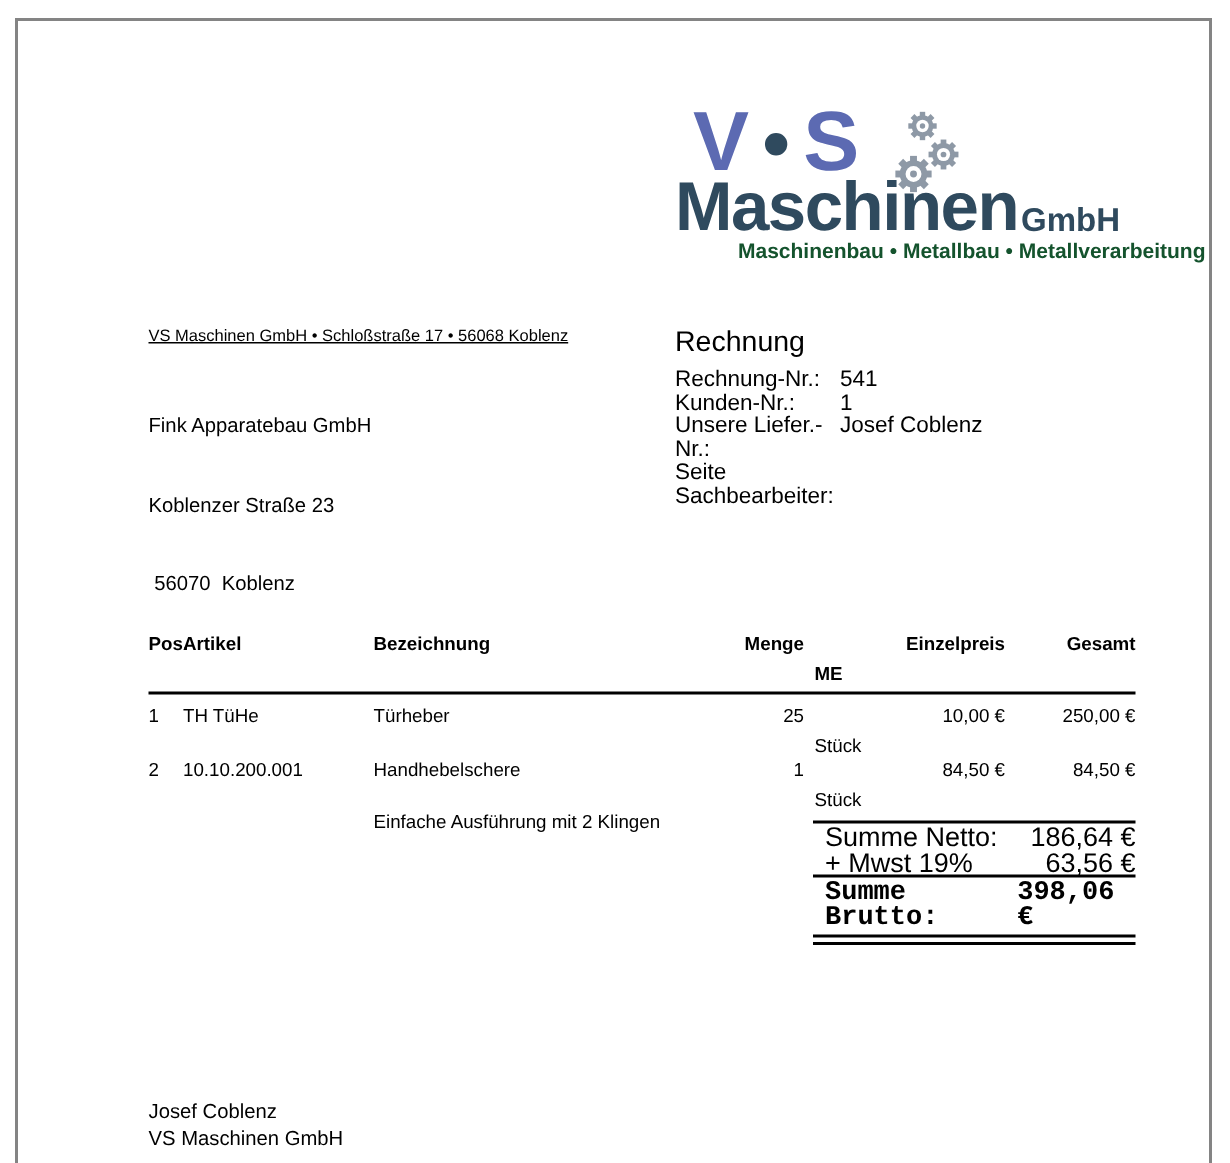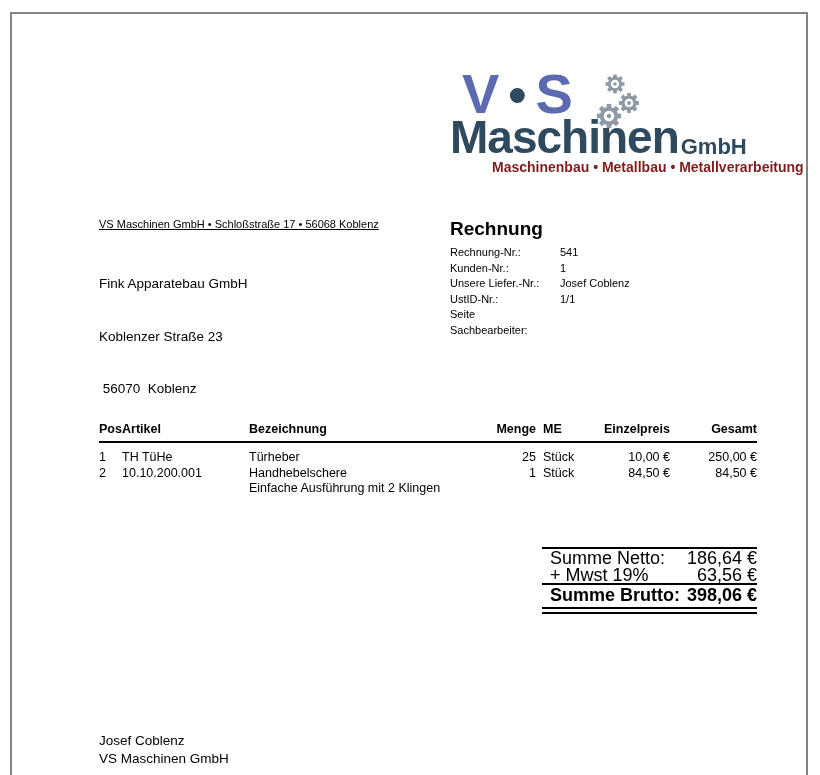--- a/index.html
+++ b/index.html
@@ -20,42 +20,42 @@
   }
   
   .logo { position: absolute; left: 438px; top: 46px; width: 330px; height: 130px; }
   .logo-row1 { position: absolute; left: 12px; top: 6px; display: flex; align-items: baseline; }
   .logo-initial { font-size: 56px; font-weight: bold; line-height: 1; color: #5c6ab2; }
   .logo-sep { font-size: 52px; font-weight: bold; line-height: 1; color: #2f4a5e; margin: 0 9px; }
   .gears { position: absolute; left: 140px; top: 2px; }
   .logo-row2 { position: absolute; left: 0; top: 54px; display: flex; align-items: flex-end; white-space: nowrap; }
   .logo-company { font-size: 46px; font-weight: bold; line-height: 1; color: #2f4a5e; letter-spacing: -1px; }
   .logo-suffix { font-size: 22px; font-weight: bold; color: #2f4a5e; margin-left: 2px; }
-  .logo-tagline { position: absolute; left: 1px; top: 99px; font-size: 14px; font-weight: bold; color: #7f1d1d; white-space: nowrap; padding-left: 41px; }
+  .logo-tagline { position: absolute; left: 1px; top: 99px; font-size: 14px; font-weight: bold; color: #14532d; white-space: nowrap; padding-left: 41px; }
   
   .sender-line { position: absolute; left: 87px; top: 204px; font-size: 11px; text-decoration: underline; white-space: nowrap; }
   .recipient { position: absolute; left: 87px; top: 226px; font-size: 13.5px; line-height: 17.5px; white-space: pre; }
   
   .info { position: absolute; left: 438px; top: 204px; width: 300px; }
-  .info-title { font-size: 19px; font-weight: bold; line-height: 21px; margin-bottom: 6px; }
-  .info-row { display: grid; grid-template-columns: 110px auto; font-size: 11px; line-height: 15.6px; }
+  .info-title { font-size: 19px; font-weight: normal; line-height: 21px; margin-bottom: 6px; }
+  .info-row { display: grid; grid-template-columns: 110px auto; font-size: 15px; line-height: 15.6px; }
   
   .items { position: absolute; left: 87px; top: 408px; width: 658px; }
   .tgrid { display: grid; grid-template-columns: 23px 127px 213px 74px 60px 74px 87px; font-size: 12.5px; }
   .thead { font-weight: bold; border-bottom: 2px solid #000; padding-bottom: 4px; line-height: 15px; }
   .tbody { margin-top: 7px; line-height: 15.6px; }
   .c { white-space: nowrap; }
   .r { text-align: right; }
-  .me { padding-left: 7px; }
+  .me { padding-left: 7px; margin-top: 20px; }
   .subdesc { grid-column: 3; white-space: nowrap; }
   
   .totals { position: absolute; left: 530px; top: 533px; width: 215px; font-size: 18px; }
   .totals-rule { border-top: 2px solid #000; }
   .totals-row { display: flex; justify-content: space-between; line-height: 16.2px; padding: 1px 0 0 8px; }
-  .totals-row.bold { font-weight: bold; padding-top: 2px; line-height: 16.5px; }
+  .totals-row.bold { font-weight: bold; padding-top: 2px; line-height: 16.5px; font-family: Liberation Mono, monospace; }
   .totals-double-rule { margin-top: 3px; height: 3px; border-top: 2px solid #000; border-bottom: 2px solid #000; }
   
   .footer { position: absolute; left: 87px; top: 718px; font-size: 13.5px; line-height: 17.5px; }
 </style>
 </head>
 <body>
 
 <div class="page">
 
   <div class="logo">
@@ -101,24 +101,20 @@
       <span>Rechnung-Nr.:</span>
       <span>541</span>
     </div>
     <div class="info-row">
       <span>Kunden-Nr.:</span>
       <span>1</span>
     </div>
     <div class="info-row">
       <span>Unsere Liefer.-Nr.:</span>
       <span>Josef Coblenz</span>
-    </div>
-    <div class="info-row">
-      <span>UstID-Nr.:</span>
-      <span>1/1</span>
     </div>
     <div class="info-row">
       <span>Seite</span>
       <span></span>
     </div>
     <div class="info-row">
       <span>Sachbearbeiter:</span>
       <span></span>
     </div>
   </div>

